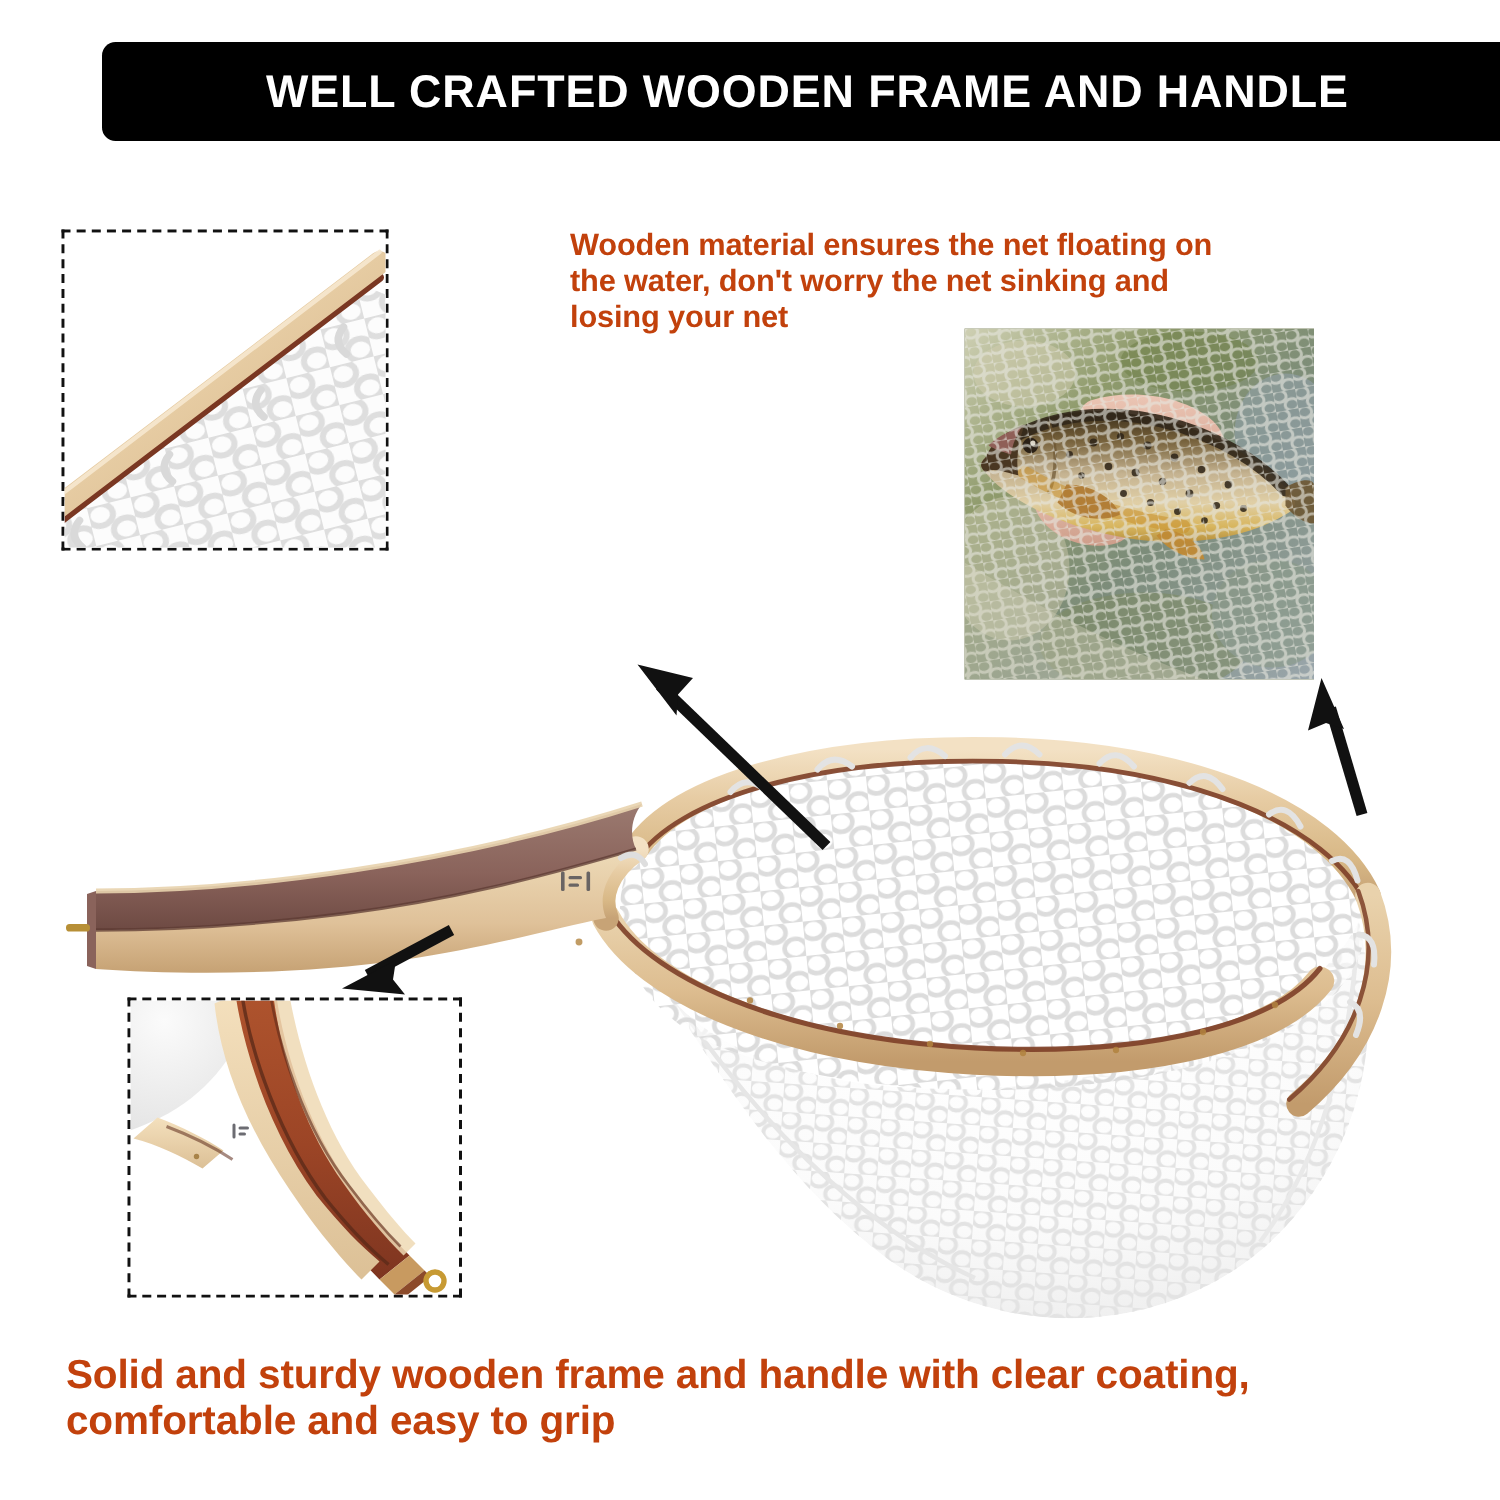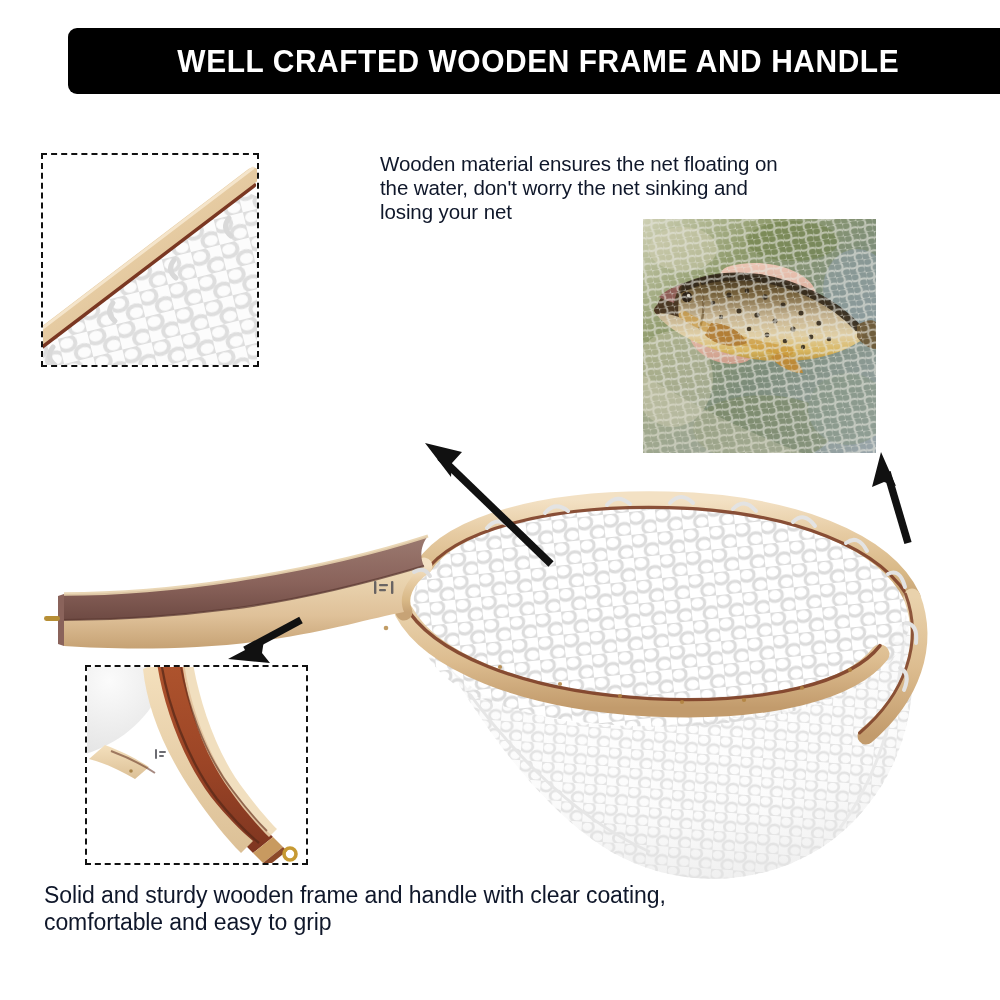--- a/index.html
+++ b/index.html
@@ -42,44 +42,44 @@
     font-size: 30.5px;
     letter-spacing: 0.6px;
     white-space: nowrap;
     line-height: 1;
     transform: scaleX(0.98);
   }
 
   
   .caption {
     position: absolute;
-    color: #0f172a;
+    color: #c2410c;
     font-family: "Liberation Sans", sans-serif;
-    font-weight: normal;
+    font-weight: bold;
     line-height: 1.16;
     white-space: pre-line;
     letter-spacing: -0.1px;
   }
   #caption-float {
     left: 380px;
     top: 152px;
     width: 600px;
     font-size: 20.5px;
   }
   #caption-mesh {
     left: 44px;
     top: 391px;
     width: 430px;
     font-size: 20.5px;
   }
   #caption-handle {
     left: 44px;
-    top: 882px;
+    top: 901px;
     width: 920px;
-    font-size: 23px;
+    font-size: 27px;
   }
 
   
   .inset {
     position: absolute;
     border: 2px dashed #111111;
     box-sizing: border-box;
     overflow: hidden;
     background: #ffffff;
   }

